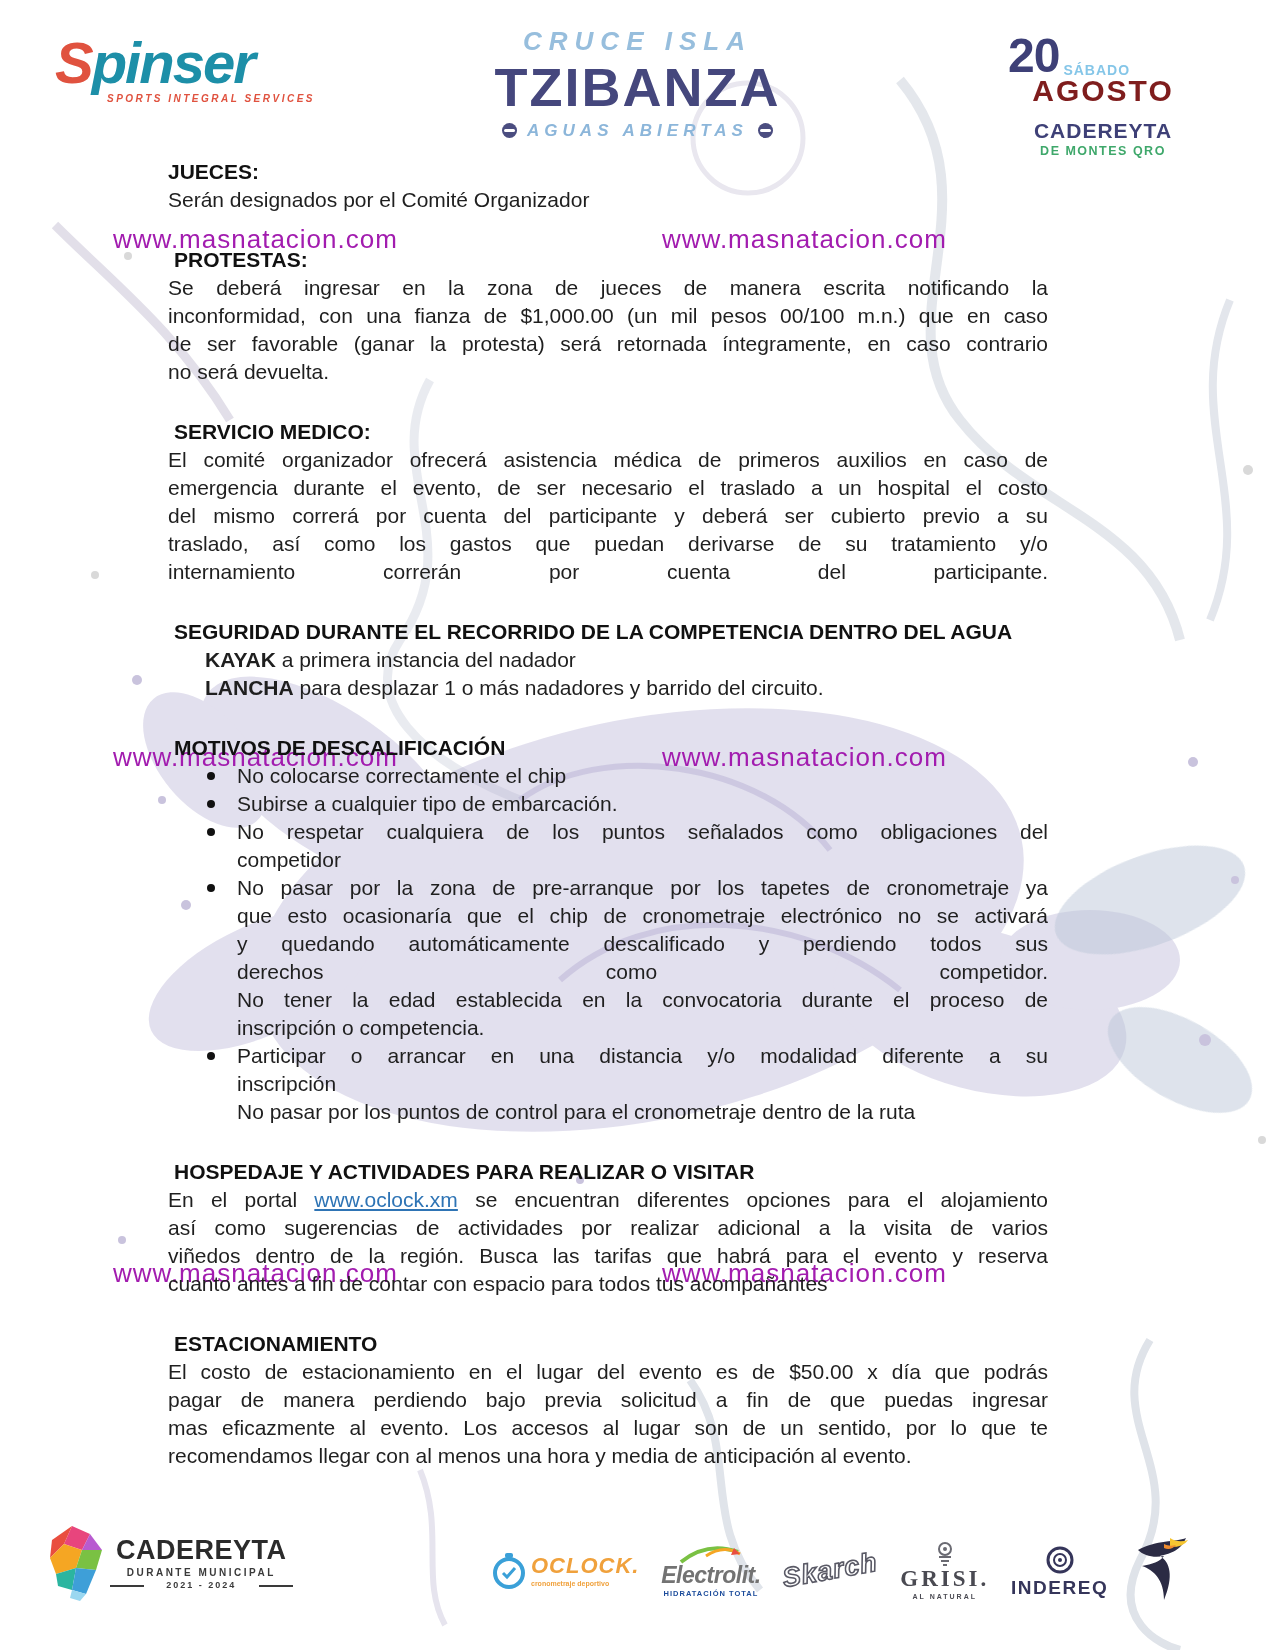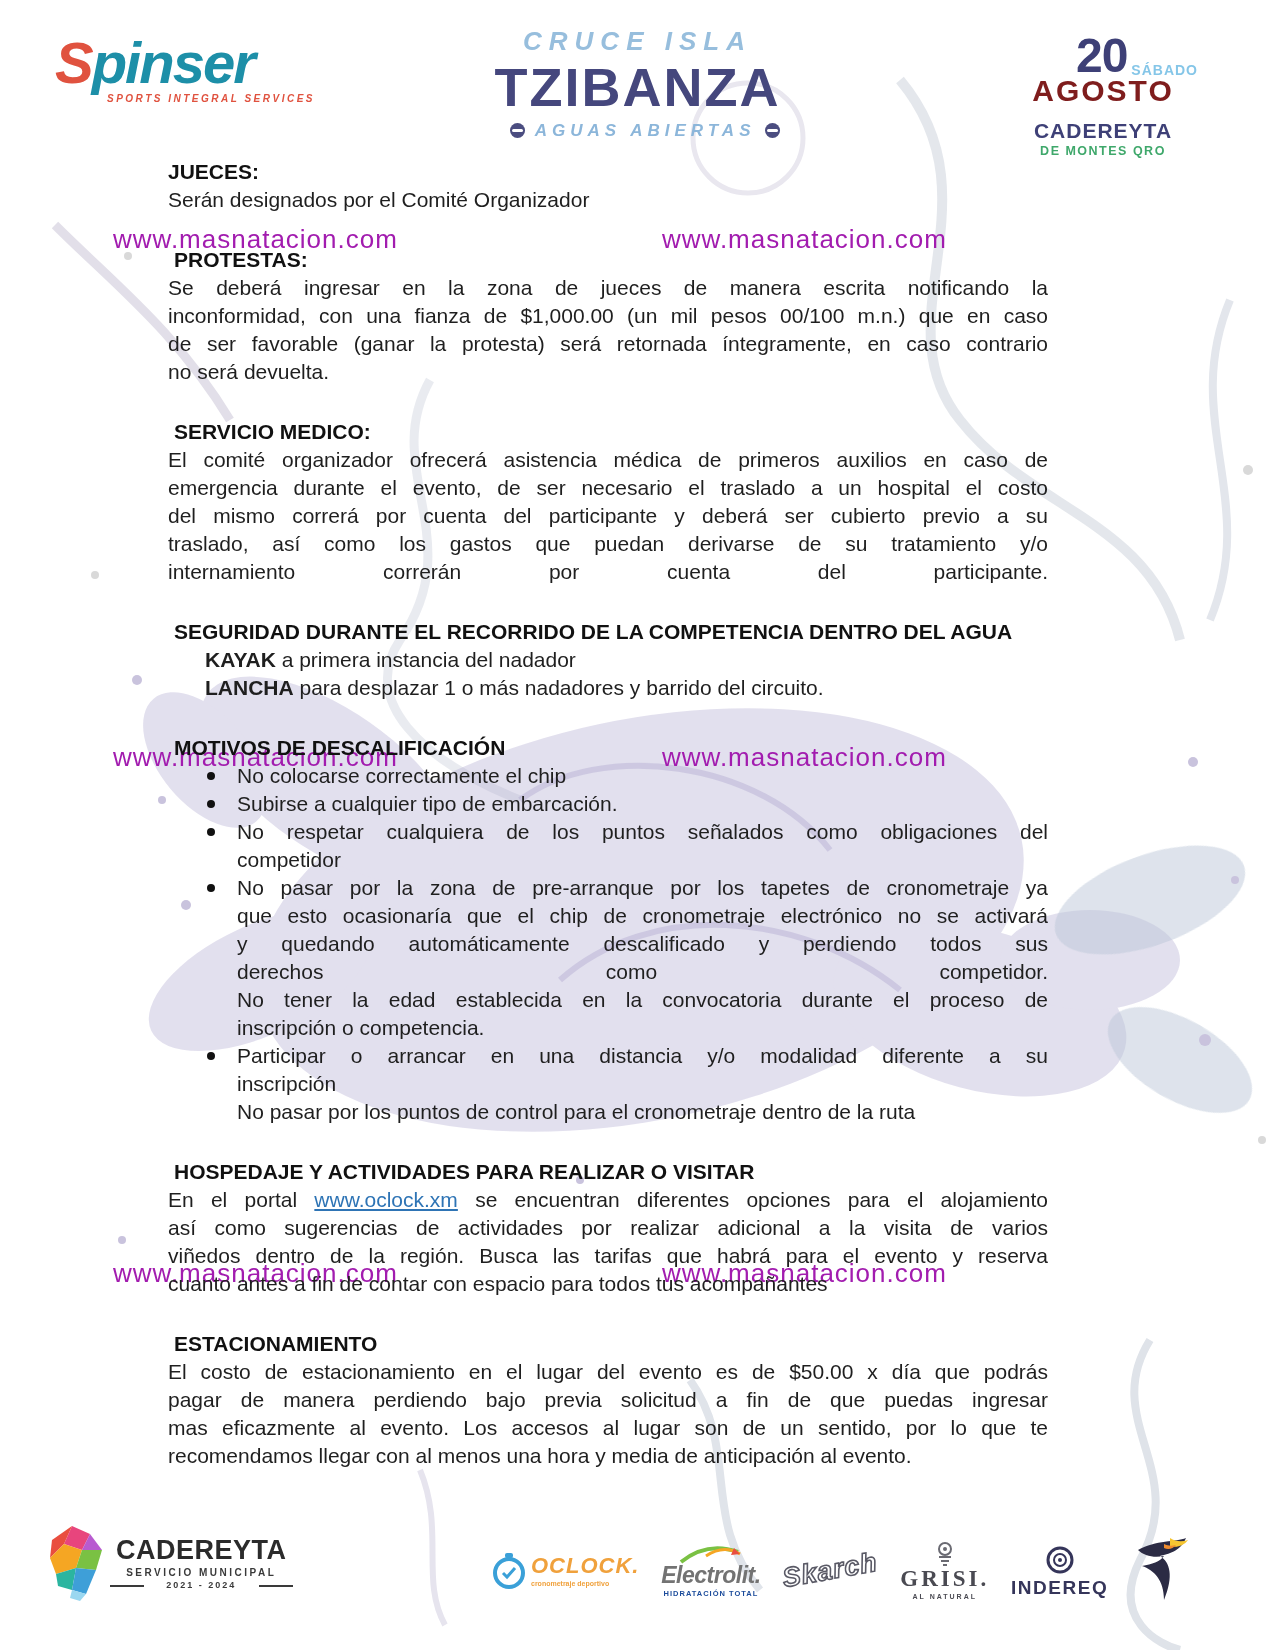--- a/index.html
+++ b/index.html
@@ -17,25 +17,25 @@
   }
   
   .spinser { position:absolute; left:55px; top:34px; z-index:2; font-style:italic; line-height:1; }
   .spinser .word { font-size:58px; font-weight:bold; letter-spacing:-2px; }
   .spinser .s1 { color:#e0523f; }
   .spinser .s2 { color:#1d8fa8; }
   .spinser .tagline { color:#e0523f; font-size:10px; font-weight:bold; letter-spacing:2.5px; margin:2px 0 0 52px; font-style:italic; }
   .eventlogo { position:absolute; left:50%; transform:translateX(-50%); top:28px; z-index:2; text-align:center; line-height:1; }
   .eventlogo .top { color:#97bedd; font-weight:bold; font-style:italic; font-size:26px; letter-spacing:7px; }
   .eventlogo .big { color:#45477d; font-weight:900; font-size:54px; letter-spacing:2px; margin-top:6px; }
-  .eventlogo .sub { color:#8cb6da; font-weight:bold; font-style:italic; font-size:17px; letter-spacing:5px; margin-top:8px; display:flex; align-items:center; justify-content:flex-end; gap:10px; }
+  .eventlogo .sub { color:#8cb6da; font-weight:bold; font-style:italic; font-size:17px; letter-spacing:5px; margin-top:8px; display:flex; align-items:center; justify-content:center; gap:10px; }
   .circle-icon { display:inline-block; width:15px; height:15px; border-radius:50%; background:#4b4d80; position:relative; }
   .circle-icon::after { content:""; position:absolute; left:2px; right:2px; top:6px; height:3px; background:#fff; border-radius:2px; }
   .datelogo { position:absolute; left:1008px; top:32px; width:190px; z-index:2; text-align:center; line-height:1; }
-  .datelogo .row1 { display:flex; align-items:flex-end; justify-content:flex-end; gap:4px; }
+  .datelogo .row1 { display:flex; align-items:flex-end; justify-content:flex-start; gap:4px; }
   .datelogo .day { font-size:48px; font-weight:900; color:#3e4077; letter-spacing:-1px; }
   .datelogo .weekday { font-size:14px; font-weight:900; color:#85c6e8; letter-spacing:1px; margin-bottom:3px; }
   .datelogo .month { font-size:30px; font-weight:900; color:#7f1d1d; letter-spacing:2px; margin-top:-4px; }
   .datelogo .city { font-size:21px; font-weight:900; color:#3e4077; letter-spacing:1px; margin-top:14px; }
   .datelogo .state { font-size:12.5px; font-weight:900; color:#3fa86b; letter-spacing:1.5px; margin-top:4px; }
   
   .content { position:absolute; left:168px; top:158px; width:880px; z-index:2; font-size:21px; line-height:28px; color:#1f1f1f; }
   .sec-h { font-weight:bold; color:#111; }
   .gap { margin-top:32px;margin-left:6px; }
   .line.j { text-align:justify; text-align-last:justify; }
@@ -224,21 +224,21 @@
     <polygon points="48,10 60,26 40,26" fill="#b85bd0"></polygon>
     <polygon points="10,16 30,2 22,20 8,34" fill="#e94e3f"></polygon>
     <polygon points="8,34 22,20 40,26 34,44 14,50" fill="#f5a623"></polygon>
     <polygon points="40,26 60,26 54,46 34,44" fill="#7ac143"></polygon>
     <polygon points="14,50 34,44 30,66 16,62" fill="#2bb5a0"></polygon>
     <polygon points="34,44 54,46 44,70 30,66" fill="#3e9fd8"></polygon>
     <polygon points="30,66 44,70 38,77 28,74" fill="#9ad7f0"></polygon>
   </svg>
   <div class="txt">
     <div class="name">CADEREYTA</div>
-    <div class="l1">SERVICIO MUNICIPAL</div>
+    <div class="l1">DURANTE MUNICIPAL</div>
     <div class="l2">2021 - 2024</div>
   </div>
 </div>
 
 <div class="sponsors">
   <div class="sponsor oclock">
     <svg width="34" height="38" viewBox="0 0 34 38">
       <rect x="13" y="1" width="8" height="5" rx="2" fill="#3aa0d8"></rect>
       <circle cx="17" cy="21" r="14" fill="none" stroke="#3aa0d8" stroke-width="4"></circle>
       <path d="M11 21 l4 4 l8 -9" fill="none" stroke="#3aa0d8" stroke-width="3"></path>

